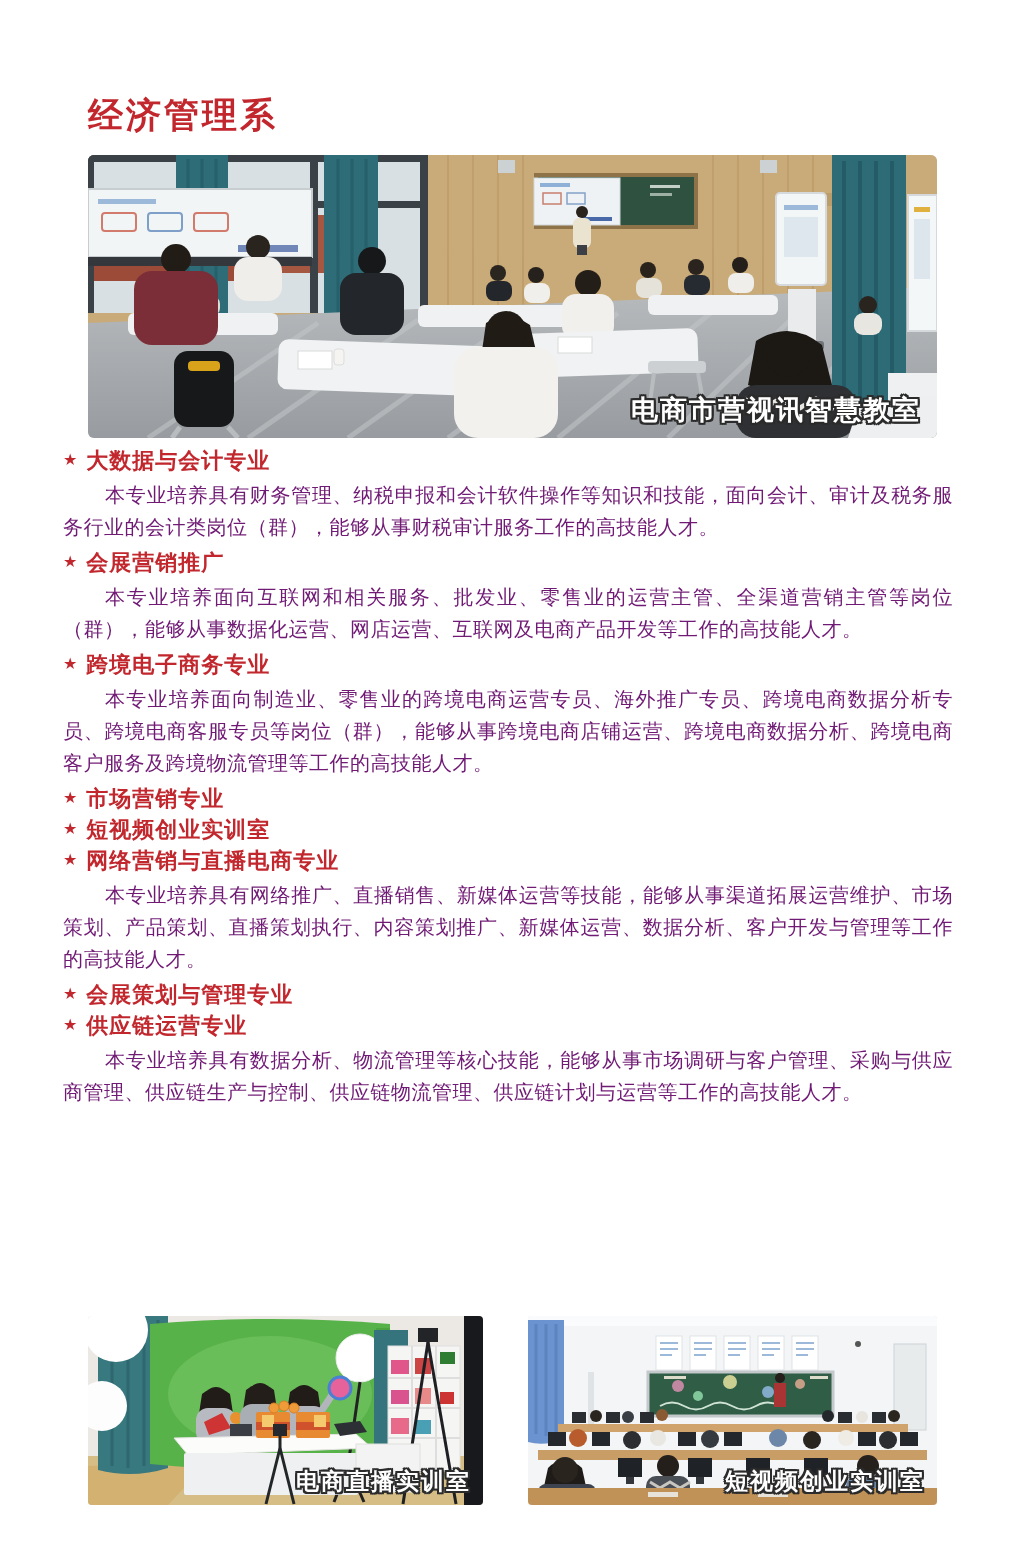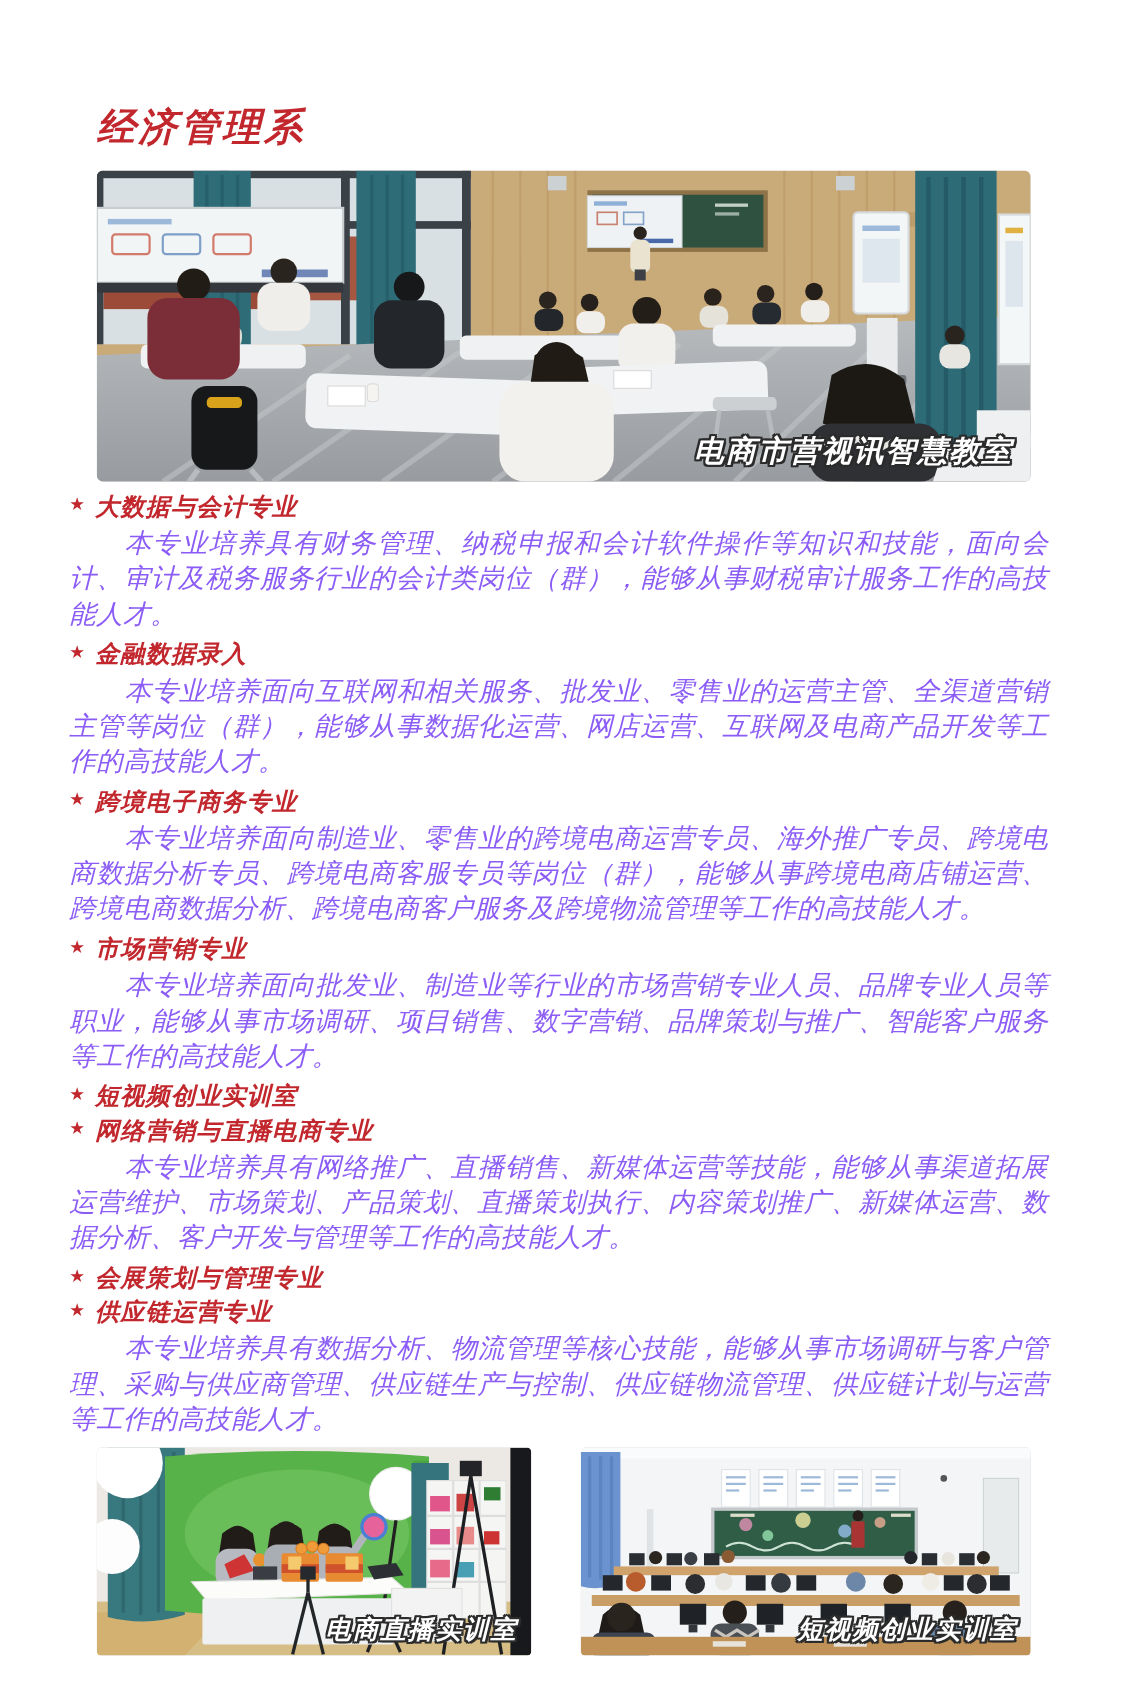--- a/index.html
+++ b/index.html
@@ -1,19 +1,18 @@
 <!DOCTYPE html>
 <html><head>
 <meta charset="utf-8">
 <style>
   html,body{margin:0;padding:0;background:#fff;}
   .page{
     position:relative;width:1024px;height:1543px;background:#ffffff;overflow:hidden;
     font-family:"Liberation Sans","DejaVu Sans",sans-serif;
-    font-style:italic;
   }
   .page-title{
     position:absolute;left:88px;top:92px;
     font-size:35px;font-weight:bold;color:#c1272d;letter-spacing:3px;margin:0;
   }
   
   .photo{position:absolute;overflow:hidden;border-radius:6px;background:#ddd;}
   .photo svg{display:block;width:100%;height:100%;}
   .photo-top{left:88px;top:155px;width:849px;height:283px;}
   .photo-bl{left:88px;top:1316px;width:395px;height:189px;border-radius:4px;}
@@ -25,21 +24,21 @@
     white-space:nowrap;
   }
   .photo-top .photo-caption{font-size:27px;right:16px;bottom:10px;margin-top:45px;}
   .photo-bl .photo-caption,.photo-br .photo-caption{font-size:23px;}
   
   .majors{position:absolute;left:63px;top:448px;width:890px;}
   .major-heading{display:flex;align-items:center;gap:9px;height:26px;margin:0 0 5px 0;color:#c1272d;}
   .star{font-size:16px;line-height:1;transform:translateY(-1px);}
   .major-title{font-size:22px;font-weight:bold;margin:0;letter-spacing:1px;}
   .major-body{
-    margin:0 0 7px 0;font-size:24px;line-height:32px;color:#8b5cf6;
+    margin:0 0 7px 0;font-size:20px;line-height:32px;color:#701a75;
     text-align:justify;text-indent:2.1em;letter-spacing:.5px;
   }
 </style>
 </head>
 <body>
 
 <div class="page">
 
   <h1 class="page-title">经济管理系</h1>
 
@@ -231,39 +230,38 @@
       <div class="major-heading">
         <span class="star">★</span>
         <h2 class="major-title">大数据与会计专业</h2>
       </div>
       <p class="major-body">本专业培养具有财务管理、纳税申报和会计软件操作等知识和技能，面向会计、审计及税务服务行业的会计类岗位（群），能够从事财税审计服务工作的高技能人才。</p>
     </section>
 
     <section>
       <div class="major-heading">
         <span class="star">★</span>
-        <h2 class="major-title">金融数据录入</h2>
+        <h2 class="major-title">会展营销推广</h2>
       </div>
       <p class="major-body">本专业培养面向互联网和相关服务、批发业、零售业的运营主管、全渠道营销主管等岗位（群），能够从事数据化运营、网店运营、互联网及电商产品开发等工作的高技能人才。</p>
     </section>
 
     <section>
       <div class="major-heading">
         <span class="star">★</span>
         <h2 class="major-title">跨境电子商务专业</h2>
       </div>
       <p class="major-body">本专业培养面向制造业、零售业的跨境电商运营专员、海外推广专员、跨境电商数据分析专员、跨境电商客服专员等岗位（群），能够从事跨境电商店铺运营、跨境电商数据分析、跨境电商客户服务及跨境物流管理等工作的高技能人才。</p>
     </section>
 
     <section>
       <div class="major-heading">
         <span class="star">★</span>
         <h2 class="major-title">市场营销专业</h2>
       </div>
-      <p class="major-body">本专业培养面向批发业、制造业等行业的市场营销专业人员、品牌专业人员等职业，能够从事市场调研、项目销售、数字营销、品牌策划与推广、智能客户服务等工作的高技能人才。</p>
     </section>
 
     <section>
       <div class="major-heading">
         <span class="star">★</span>
         <h2 class="major-title">短视频创业实训室</h2>
       </div>
     </section>
 
     <section>

